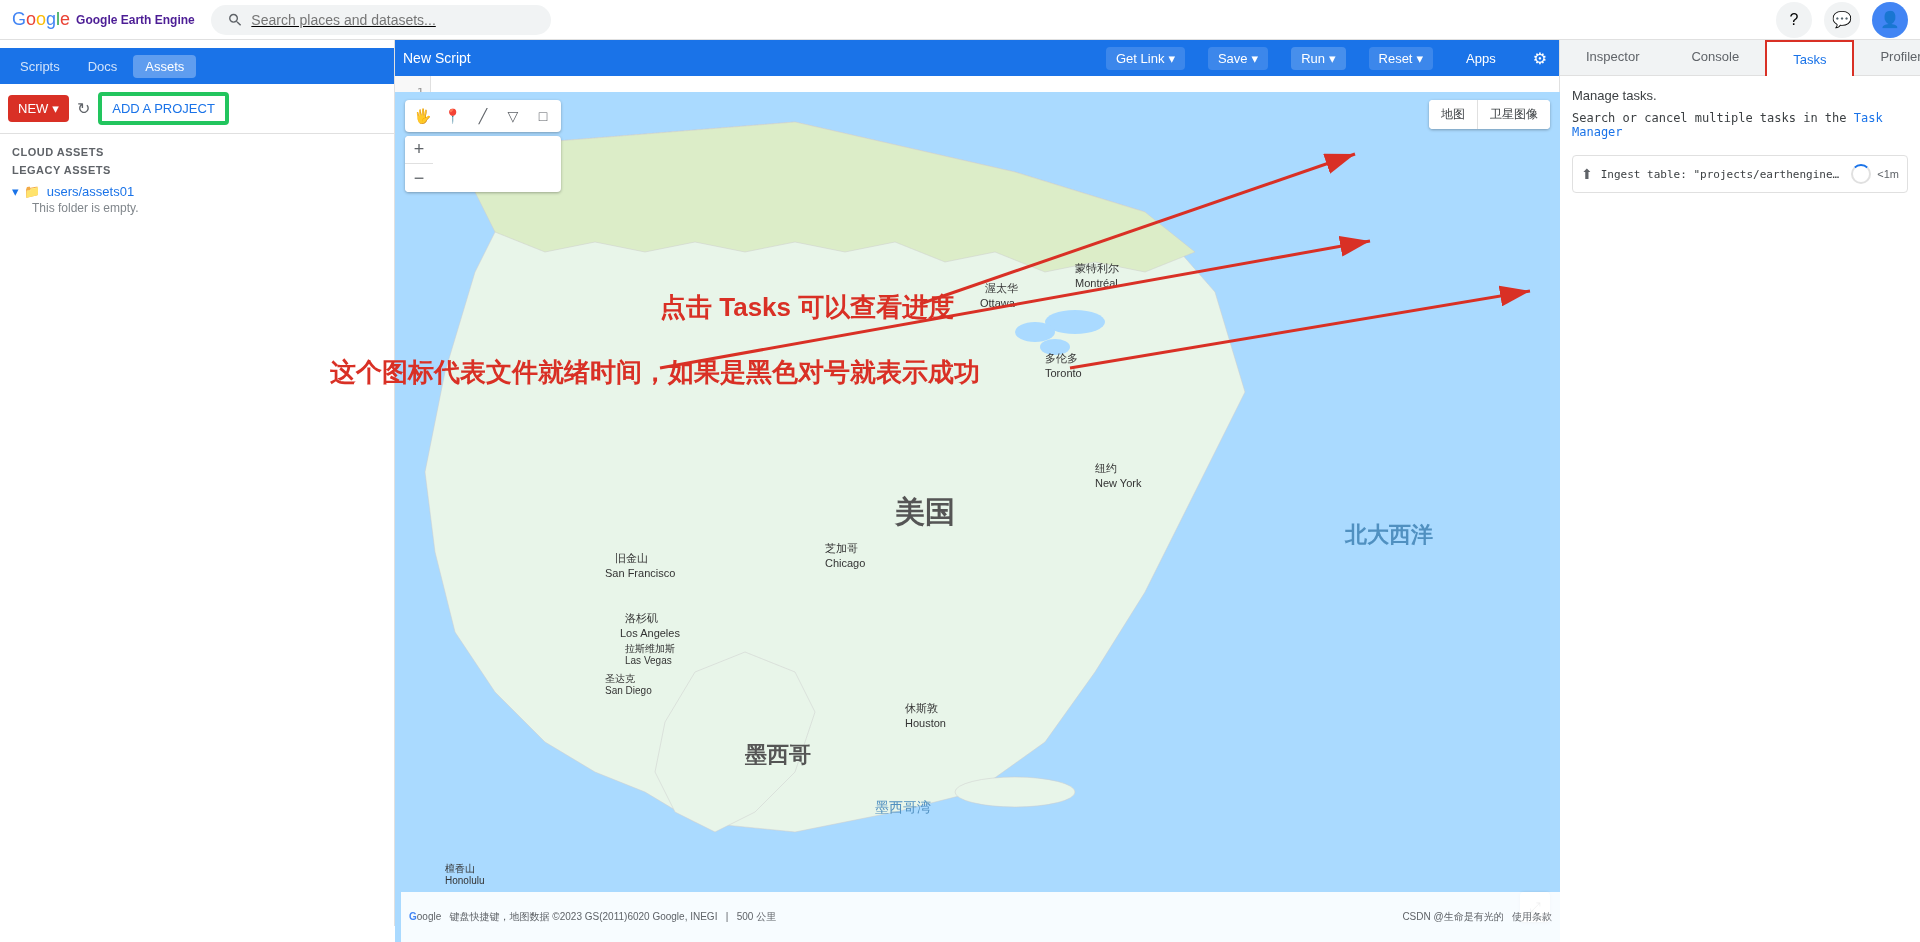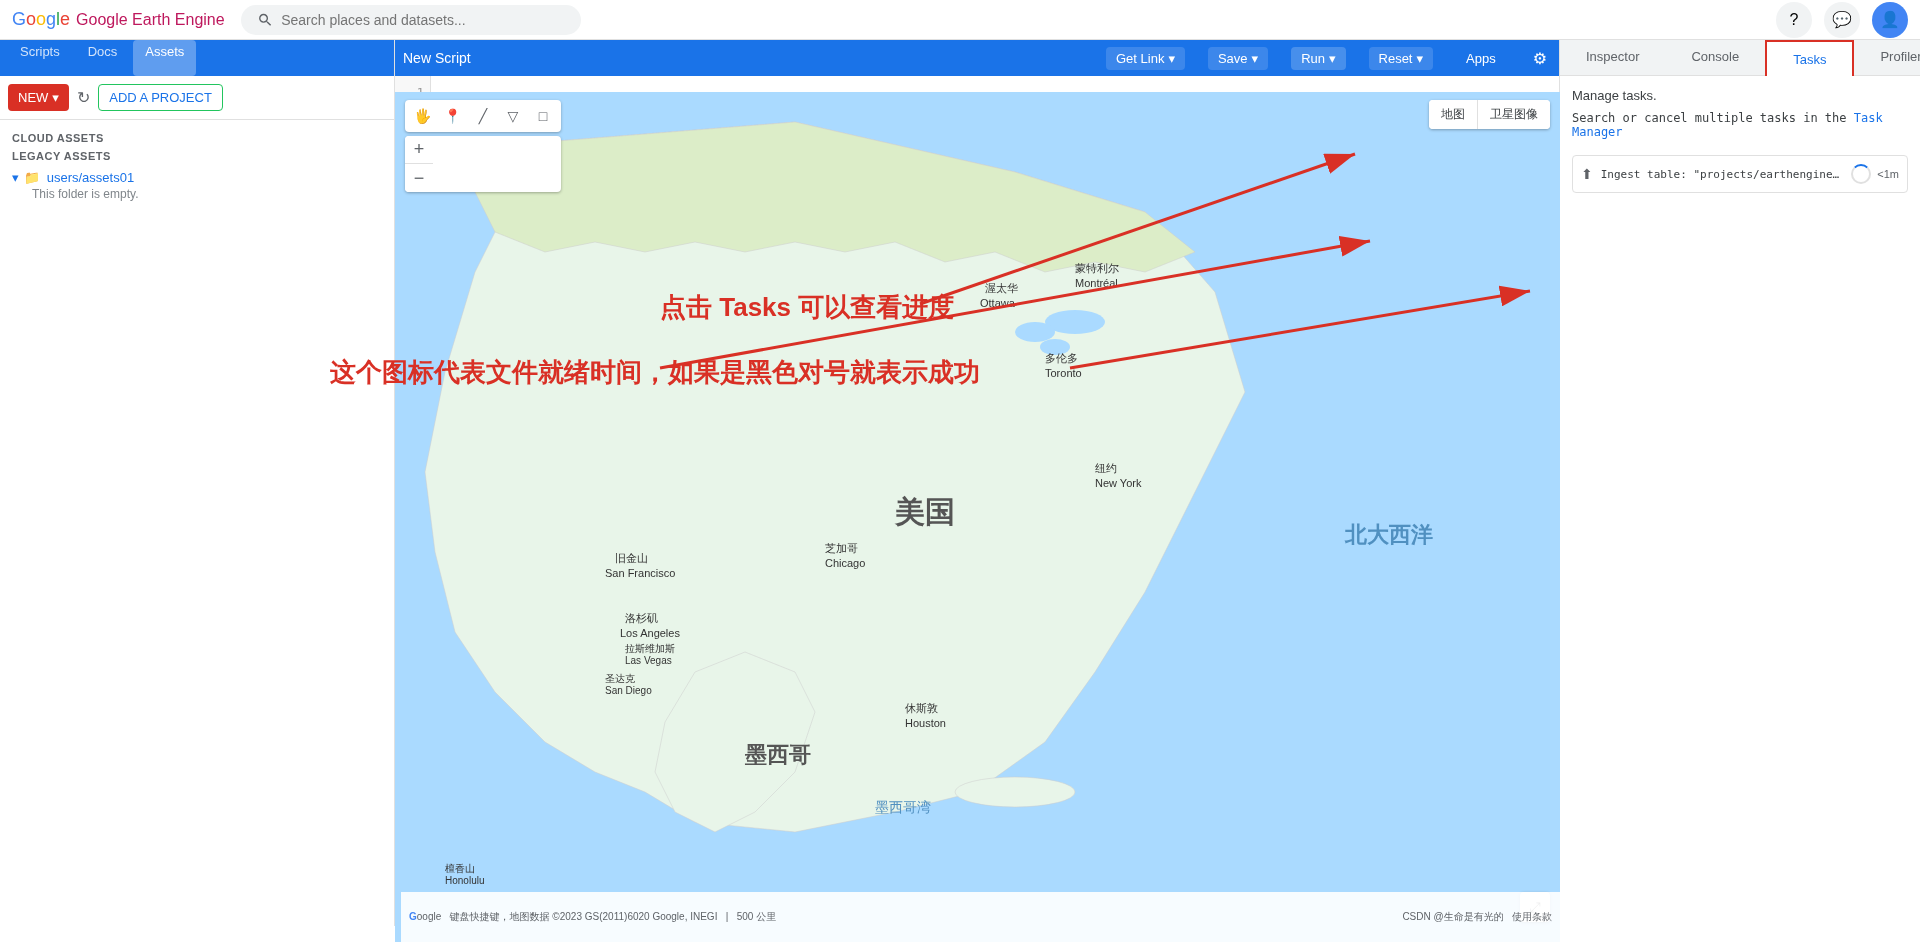--- a/index.html
+++ b/index.html
@@ -30,20 +30,21 @@
     .g-green { color: #34A853; }
 
     #search-bar {
       display: flex;
       align-items: center;
       background: #f1f3f4;
       border-radius: 24px;
       padding: 6px 16px;
       width: 340px;
       gap: 8px;
+      text-decoration: underline;
     }
     #search-bar input {
       border: none;
       background: transparent;
       outline: none;
       font-size: 14px;
       color: #3c4043;
       width: 100%;
     }
 
@@ -82,24 +83,26 @@
       width: 395px;
       display: flex;
       flex-direction: column;
       border-right: 1px solid #e0e0e0;
       background: #fff;
       flex-shrink: 0;
     }
 
     #left-tabs {
       display: flex;
+      align-items: center;
       background: #1a73e8;
       height: 36px;
       padding: 0 8px;
       gap: 4px;
+      margin-top: 8px;
     }
     .left-tab {
       padding: 4px 12px;
       color: rgba(255,255,255,0.8);
       font-size: 13px;
       cursor: pointer;
       border-radius: 4px;
       font-weight: 500;
     }
     .left-tab.active {
@@ -129,21 +132,21 @@
     }
     .refresh-btn {
       background: none;
       border: none;
       cursor: pointer;
       font-size: 16px;
       color: #5f6368;
     }
     .add-project-btn {
       background: none;
-      border: 1px solid #22c55e;
+      border: 4px solid #22c55e;
       color: #1a73e8;
       border-radius: 4px;
       padding: 5px 10px;
       font-size: 13px;
       cursor: pointer;
       font-weight: 500;
     }
 
     #left-content {
       padding: 12px;
@@ -478,21 +481,21 @@
     }
   </style>
 </head>
 <body>
 
 <div id="top-bar">
   <div id="logo">
     <span>
       <span class="g-blue">G</span><span class="g-red">o</span><span class="g-yellow">o</span><span class="g-blue">g</span><span class="g-green">l</span><span class="g-red">e</span>
     </span>
-    <span style="color:#be185d; font-size:16px;">Google Earth Engine</span>
+    <span style="color:#4c1d95; font-size:12px;font-weight:bold;">Google Earth Engine</span>
   </div>
 
   <div id="search-bar">
     <svg width="18" height="18" viewBox="0 0 24 24" fill="#5f6368">
       <path d="M15.5 14h-.79l-.28-.27A6.471 6.471 0 0 0 16 9.5 6.5 6.5 0 1 0 9.5 16c1.61 0 3.09-.59 4.23-1.57l.27.28v.79l5 4.99L20.49 19l-4.99-5zm-6 0C7.01 14 5 11.99 5 9.5S7.01 5 9.5 5 14 7.01 14 9.5 11.99 14 9.5 14z"></path>
     </svg>
     <input type="text" placeholder="Search places and datasets..." style="">
   </div>
 
   <div id="top-right-icons">

